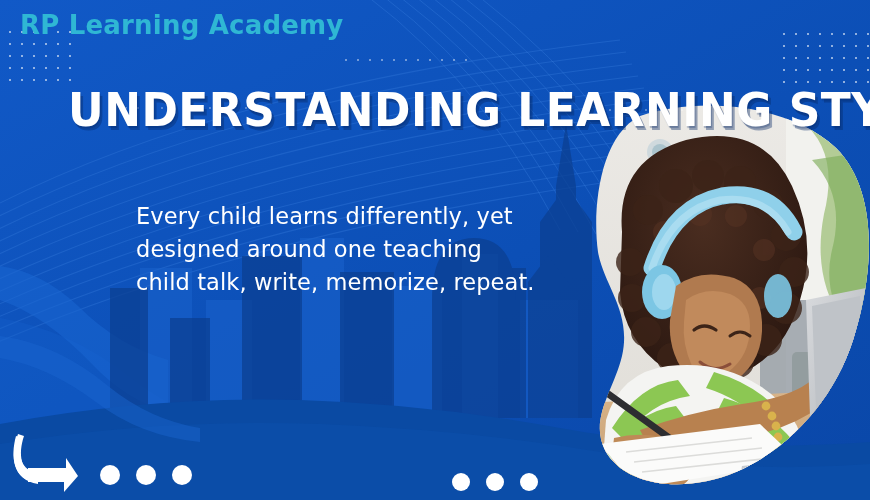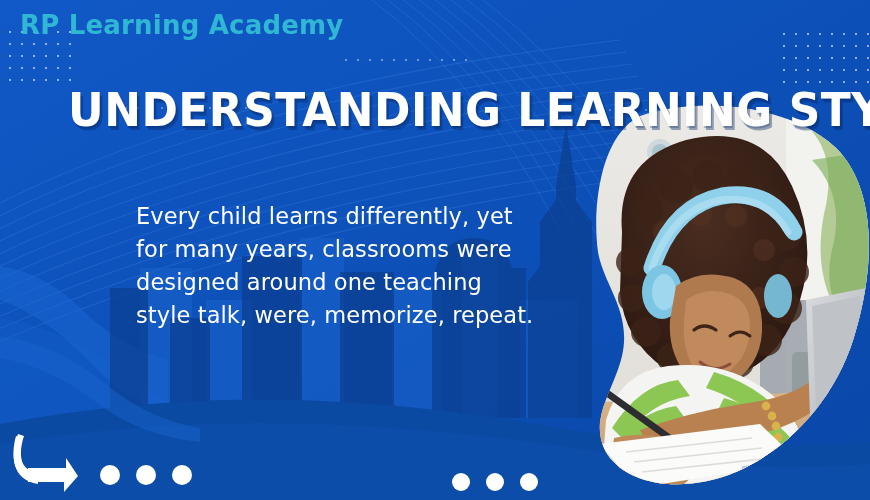--- a/index.html
+++ b/index.html
@@ -347,23 +347,22 @@
   <div class="dotgrid bl"></div>
 
   <div class="logo">
     <span class="rp">RP</span><span>&nbsp;</span><span class="rest">Learning Academy</span>
   </div>
 
   <h1 class="headline">UNDERSTANDING LEARNING STYLES</h1>
 
   <div class="paragraph">
     <span class="pline">Every child learns differently, yet</span>
-    <span class="pline">for many years, classrooms were</span>
     <span class="pline">designed around one teaching</span>
-    <span class="pline">style talk, were, memorize, repeat.</span>
+    <span class="pline">child talk, write, memorize, repeat.</span>
   </div>
 
   <svg class="arrow-deco" viewBox="0 0 72 62">
     <path d="M 8 4
              C 2 26, 6 46, 26 50
              L 26 40
              C 12 36, 10 22, 14 6 Z" fill="#ffffff"></path>
     <path d="M 20 36 L 58 36 L 58 26 L 70 44 L 56 60 L 56 50 L 20 50 Z" fill="#ffffff"></path>
     <path d="M 10 2 C 2 24, 4 48, 30 52 L 30 44 C 12 40, 10 22, 16 4 Z" fill="#ffffff"></path>
   </svg>

